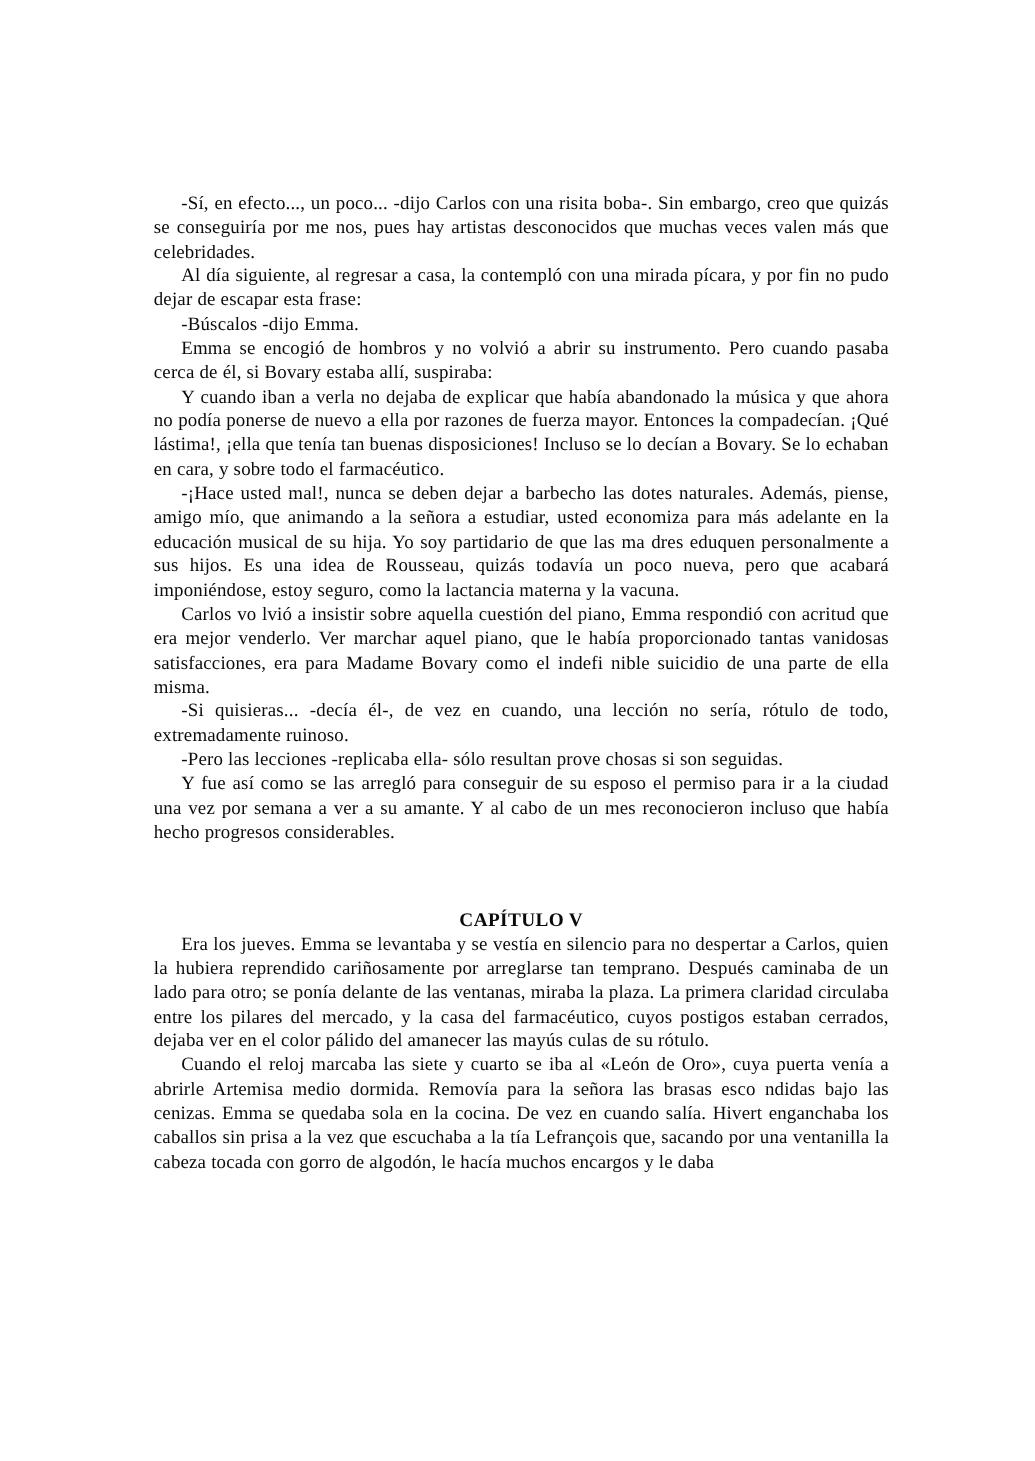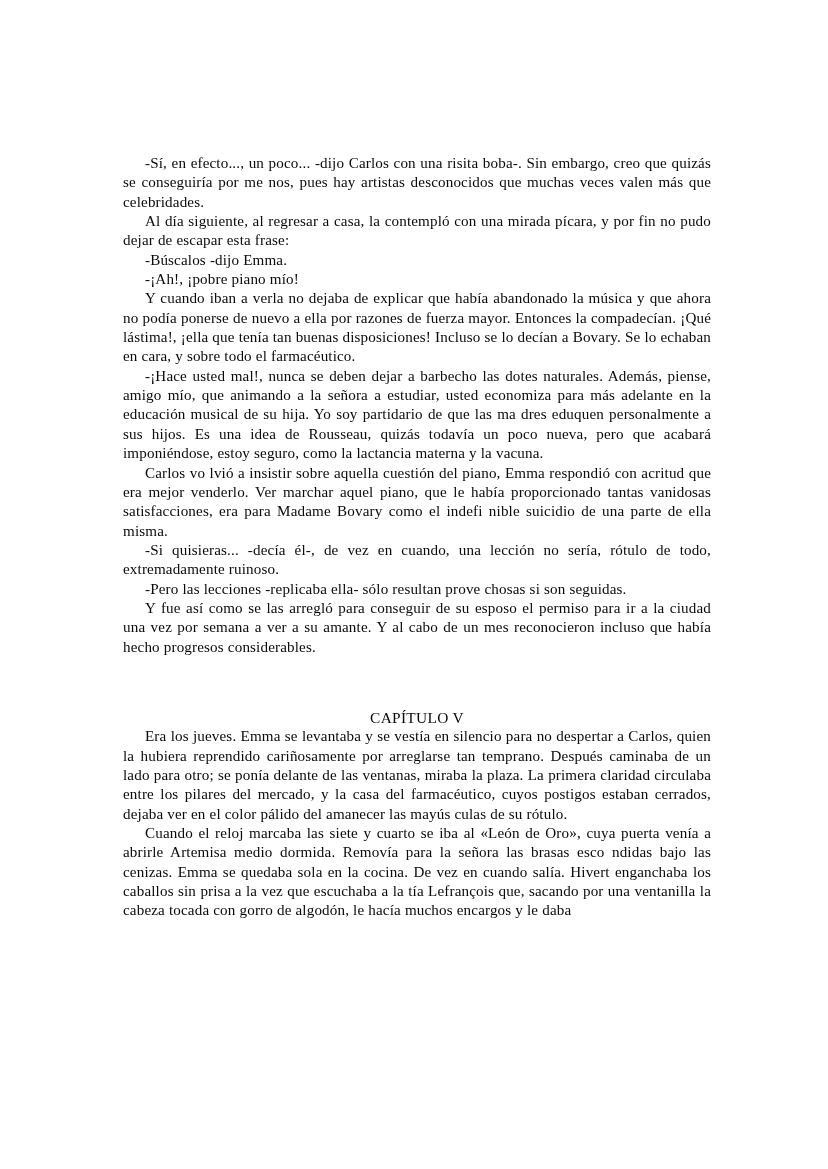--- a/index.html
+++ b/index.html
@@ -41,37 +41,37 @@
     -webkit-font-smoothing: antialiased;
   }
   p.para:last-child {
     text-align: justify;
   }
   h2.chapter-heading {
     margin: 0;
     text-align: center;
     font-size: 15.4px;
     line-height: 19.35px;
-    font-weight: normal;
+    font-weight: bold;
     letter-spacing: 0.02em;
   }
   .gap-before-chapter {
     height: 51px;
   }
 </style>
 </head>
 <body>
 
 <div class="page">
   <div class="text-column">
 
     <p class="para">-Sí, en efecto..., un poco... -dijo Carlos con una risita boba-. Sin embargo, creo que quizás se conseguiría por me nos, pues hay artistas desconocidos que muchas veces valen más que celebridades.</p>
     <p class="para">Al día siguiente, al regresar a casa, la contempló con una mirada pícara, y por fin no pudo dejar de escapar esta frase:</p>
     <p class="para">-Búscalos -dijo Emma.</p>
-    <p class="para">-¡Ah!, ¡pobre piano mío!</p>
+    <p class="para">Emma se encogió de hombros y no volvió a abrir su instrumento. Pero cuando pasaba cerca de él, si Bovary estaba allí, suspiraba:</p>
     <p class="para">Y cuando iban a verla no dejaba de explicar que había abandonado la música y que ahora no podía ponerse de nuevo a ella por razones de fuerza mayor. Entonces la compadecían. ¡Qué lástima!, ¡ella que tenía tan buenas disposiciones! Incluso se lo decían a Bovary. Se lo echaban en cara, y sobre todo el farmacéutico.</p>
     <p class="para">-¡Hace usted mal!, nunca se deben dejar a barbecho las dotes naturales. Además, piense, amigo mío, que animando a la señora a estudiar, usted economiza para más adelante en la educación musical de su hija. Yo soy partidario de que las ma dres eduquen personalmente a sus hijos. Es una idea de Rousseau, quizás todavía un poco nueva, pero que acabará imponiéndose, estoy seguro, como la lactancia materna y la vacuna.</p>
     <p class="para">Carlos vo lvió a insistir sobre aquella cuestión del piano, Emma respondió con acritud que era mejor venderlo. Ver marchar aquel piano, que le había proporcionado tantas vanidosas satisfacciones, era para Madame Bovary como el indefi nible suicidio de una parte de ella misma.</p>
     <p class="para">-Si quisieras... -decía él-, de vez en cuando, una lección no sería, rótulo de todo, extremadamente ruinoso.</p>
     <p class="para">-Pero las lecciones -replicaba ella- sólo resultan prove chosas si son seguidas.</p>
     <p class="para">Y fue así como se las arregló para conseguir de su esposo el permiso para ir a la ciudad una vez por semana a ver a su amante. Y al cabo de un mes reconocieron incluso que había hecho progresos considerables.</p>
 
     <div class="gap-before-chapter"></div>
 
     <h2 class="chapter-heading">CAPÍTULO V</h2>

